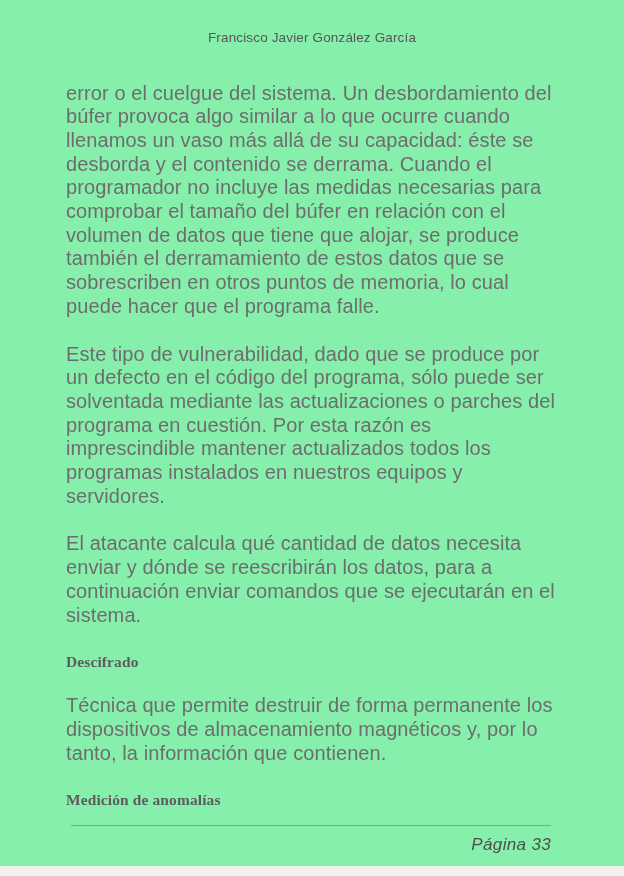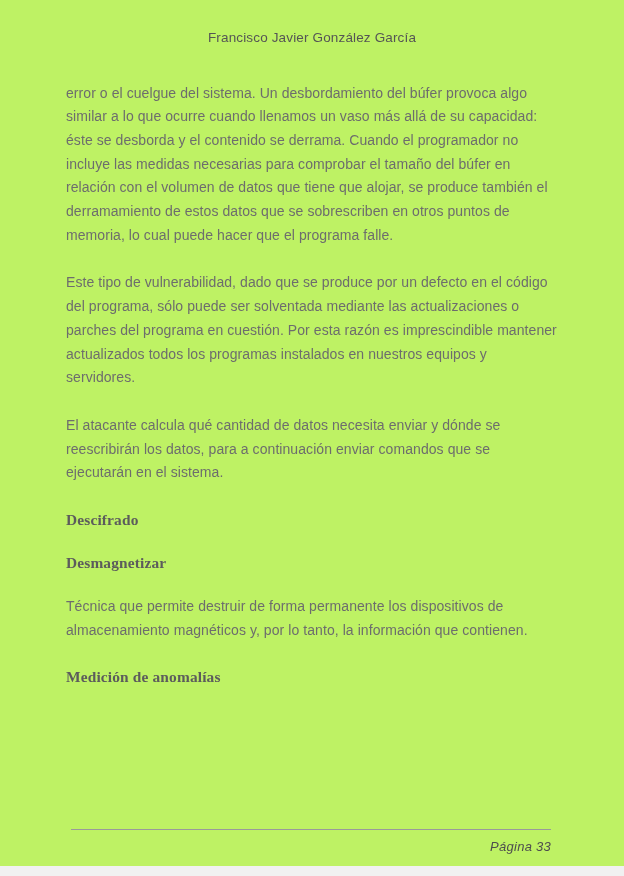--- a/index.html
+++ b/index.html
@@ -10,38 +10,38 @@
     width: 624px;
     height: 876px;
     background: #f1f1f1;
     font-family: "Liberation Sans", sans-serif;
     overflow: hidden;
   }
   .page {
     position: relative;
     width: 624px;
     height: 866px;
-    background: #bef264;
+    background: #86efac;
     box-sizing: border-box;
     overflow: hidden;
   }
   .page-header {
     text-align: center;
     font-size: 13.5px;
     color: #555555;
     letter-spacing: 0.15px;
     padding-top: 31px;
     line-height: 1;
   }
   .content {
     padding: 0 66px 0 66px;
     margin-top: 37px;
   }
   .para {
-    font-size: 14px;
+    font-size: 20px;
     line-height: 23.7px;
     color: #6d6d6d;
     margin: 0 0 24px 0;
     letter-spacing: 0.005em;
     max-width: 494px;
   }
   .heading {
     font-size: 15.4px;
     font-weight: bold;
     color: #5c5c5c;
@@ -59,21 +59,21 @@
     box-sizing: border-box;
   }
   .footer-rule {
     height: 1px;
     background: #9a9a9a;
     width: 480px;
     margin: 0 0 10px 0;
   }
   .footer-page {
     text-align: right;
-    font-size: 13px;
+    font-size: 17px;
     font-style: italic;
     color: #4e4e4e;
     line-height: 1;
     width: 480px;
     letter-spacing: 0.02em;
   }
   .bottom-band {
     width: 624px;
     height: 10px;
     background: #f1f1f1;
@@ -90,21 +90,20 @@
 
     <p class="para">error o el cuelgue del sistema. Un desbordamiento del búfer provoca algo similar a lo que ocurre cuando llenamos un vaso más allá de su capacidad: éste se desborda y el contenido se derrama. Cuando el programador no incluye las medidas necesarias para comprobar el tamaño del búfer en relación con el volumen de datos que tiene que alojar, se produce también el derramamiento de estos datos que se sobrescriben en otros puntos de memoria, lo cual puede hacer que el programa falle.</p>
 
     <p class="para">Este tipo de vulnerabilidad, dado que se produce por un defecto en el código del programa, sólo puede ser solventada mediante las actualizaciones o parches del programa en cuestión. Por esta razón es imprescindible mantener actualizados todos los programas instalados en nuestros equipos y servidores.</p>
 
     <p class="para">El atacante calcula qué cantidad de datos necesita enviar y dónde se reescribirán los datos, para a continuación enviar comandos que se ejecutarán en el sistema.</p>
 
     <h2 class="heading">Descifrado</h2>
 
 
-    <h2 class="heading">Desmagnetizar</h2>
 
     <p class="para">Técnica que permite destruir de forma permanente los dispositivos de almacenamiento magnéticos y, por lo tanto, la información que contienen.</p>
 
     <h2 class="heading">Medición de anomalías</h2>
 
 
   </div>
 
   <div class="footer">
     <div class="footer-rule"></div>

